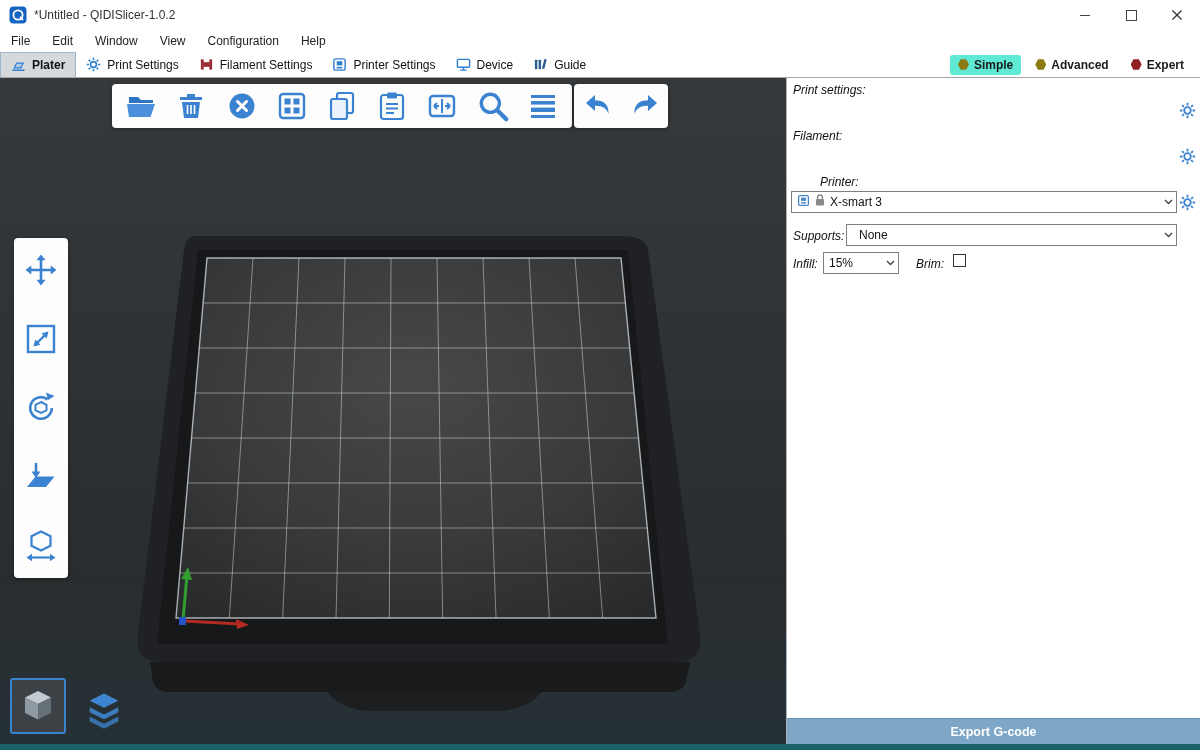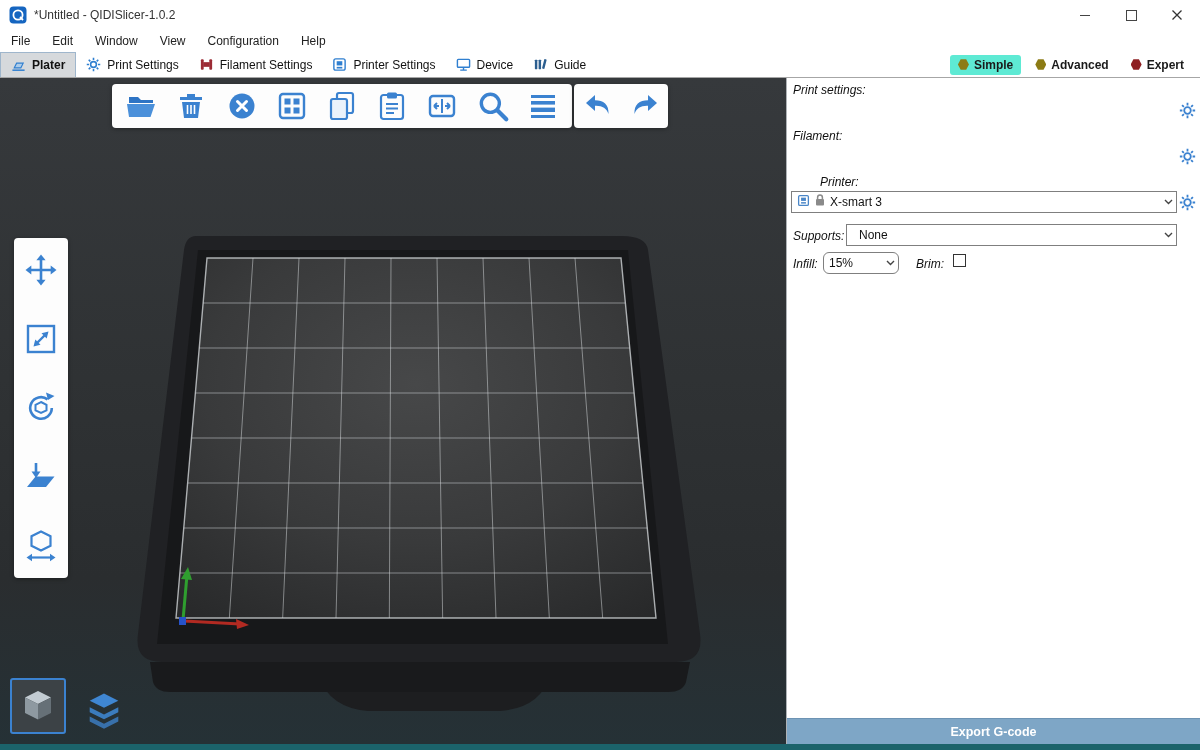--- a/index.html
+++ b/index.html
@@ -60,21 +60,21 @@
   .combo-text{flex:1;white-space:nowrap;overflow:hidden;color:#111;}
   .combo-arrow{width:16px;align-self:stretch;display:flex;align-items:center;justify-content:center;}
   .gear-btn{position:absolute;width:18px;height:18px;display:flex;align-items:center;justify-content:center;}
   .swatch{width:13px;height:13px;display:inline-block;border:1px solid #555;box-sizing:border-box;}
   .checkbox{position:absolute;width:13px;height:13px;border:1px solid #333;background:#fff;box-sizing:border-box;}
 
   .lbl-print{left:6px;top:5px;}     .combo-print{left:4px;top:21px;width:386px;}    .gear-print{left:391px;top:23px;}
   .lbl-filament{left:6px;top:51px;} .combo-filament{left:4px;top:67px;width:386px;} .gear-filament{left:391px;top:69px;}
   .lbl-printer{left:0;top:97px;margin-left:33px;}  .combo-printer{left:4px;top:113px;width:386px;} .gear-printer{left:391px;top:115px;}
   .lbl-supports{left:6px;top:151px;} .combo-supports{left:59px;top:146px;width:331px;padding-left:12px;}
-  .lbl-infill{left:6px;top:179px;}   .combo-infill{left:36px;top:174px;width:76px;border-radius:6px;}
+  .lbl-infill{left:6px;top:179px;}   .combo-infill{left:36px;top:174px;width:76px;}
   .lbl-brim{left:129px;top:179px;}   .checkbox-brim{left:166px;top:176px;}
 
   .export-btn{position:absolute;left:0;bottom:0;width:100%;height:26px;display:flex;align-items:center;
               justify-content:center;color:#fff;font-weight:bold;font-size:12.5px;border-top:1px solid #6d93b3;box-sizing:border-box;}
 
   .bottom-strip{position:absolute;left:0;top:744px;width:1200px;height:6px;background:#1b636b;}
 </style>
 </head>
 <body>
 

